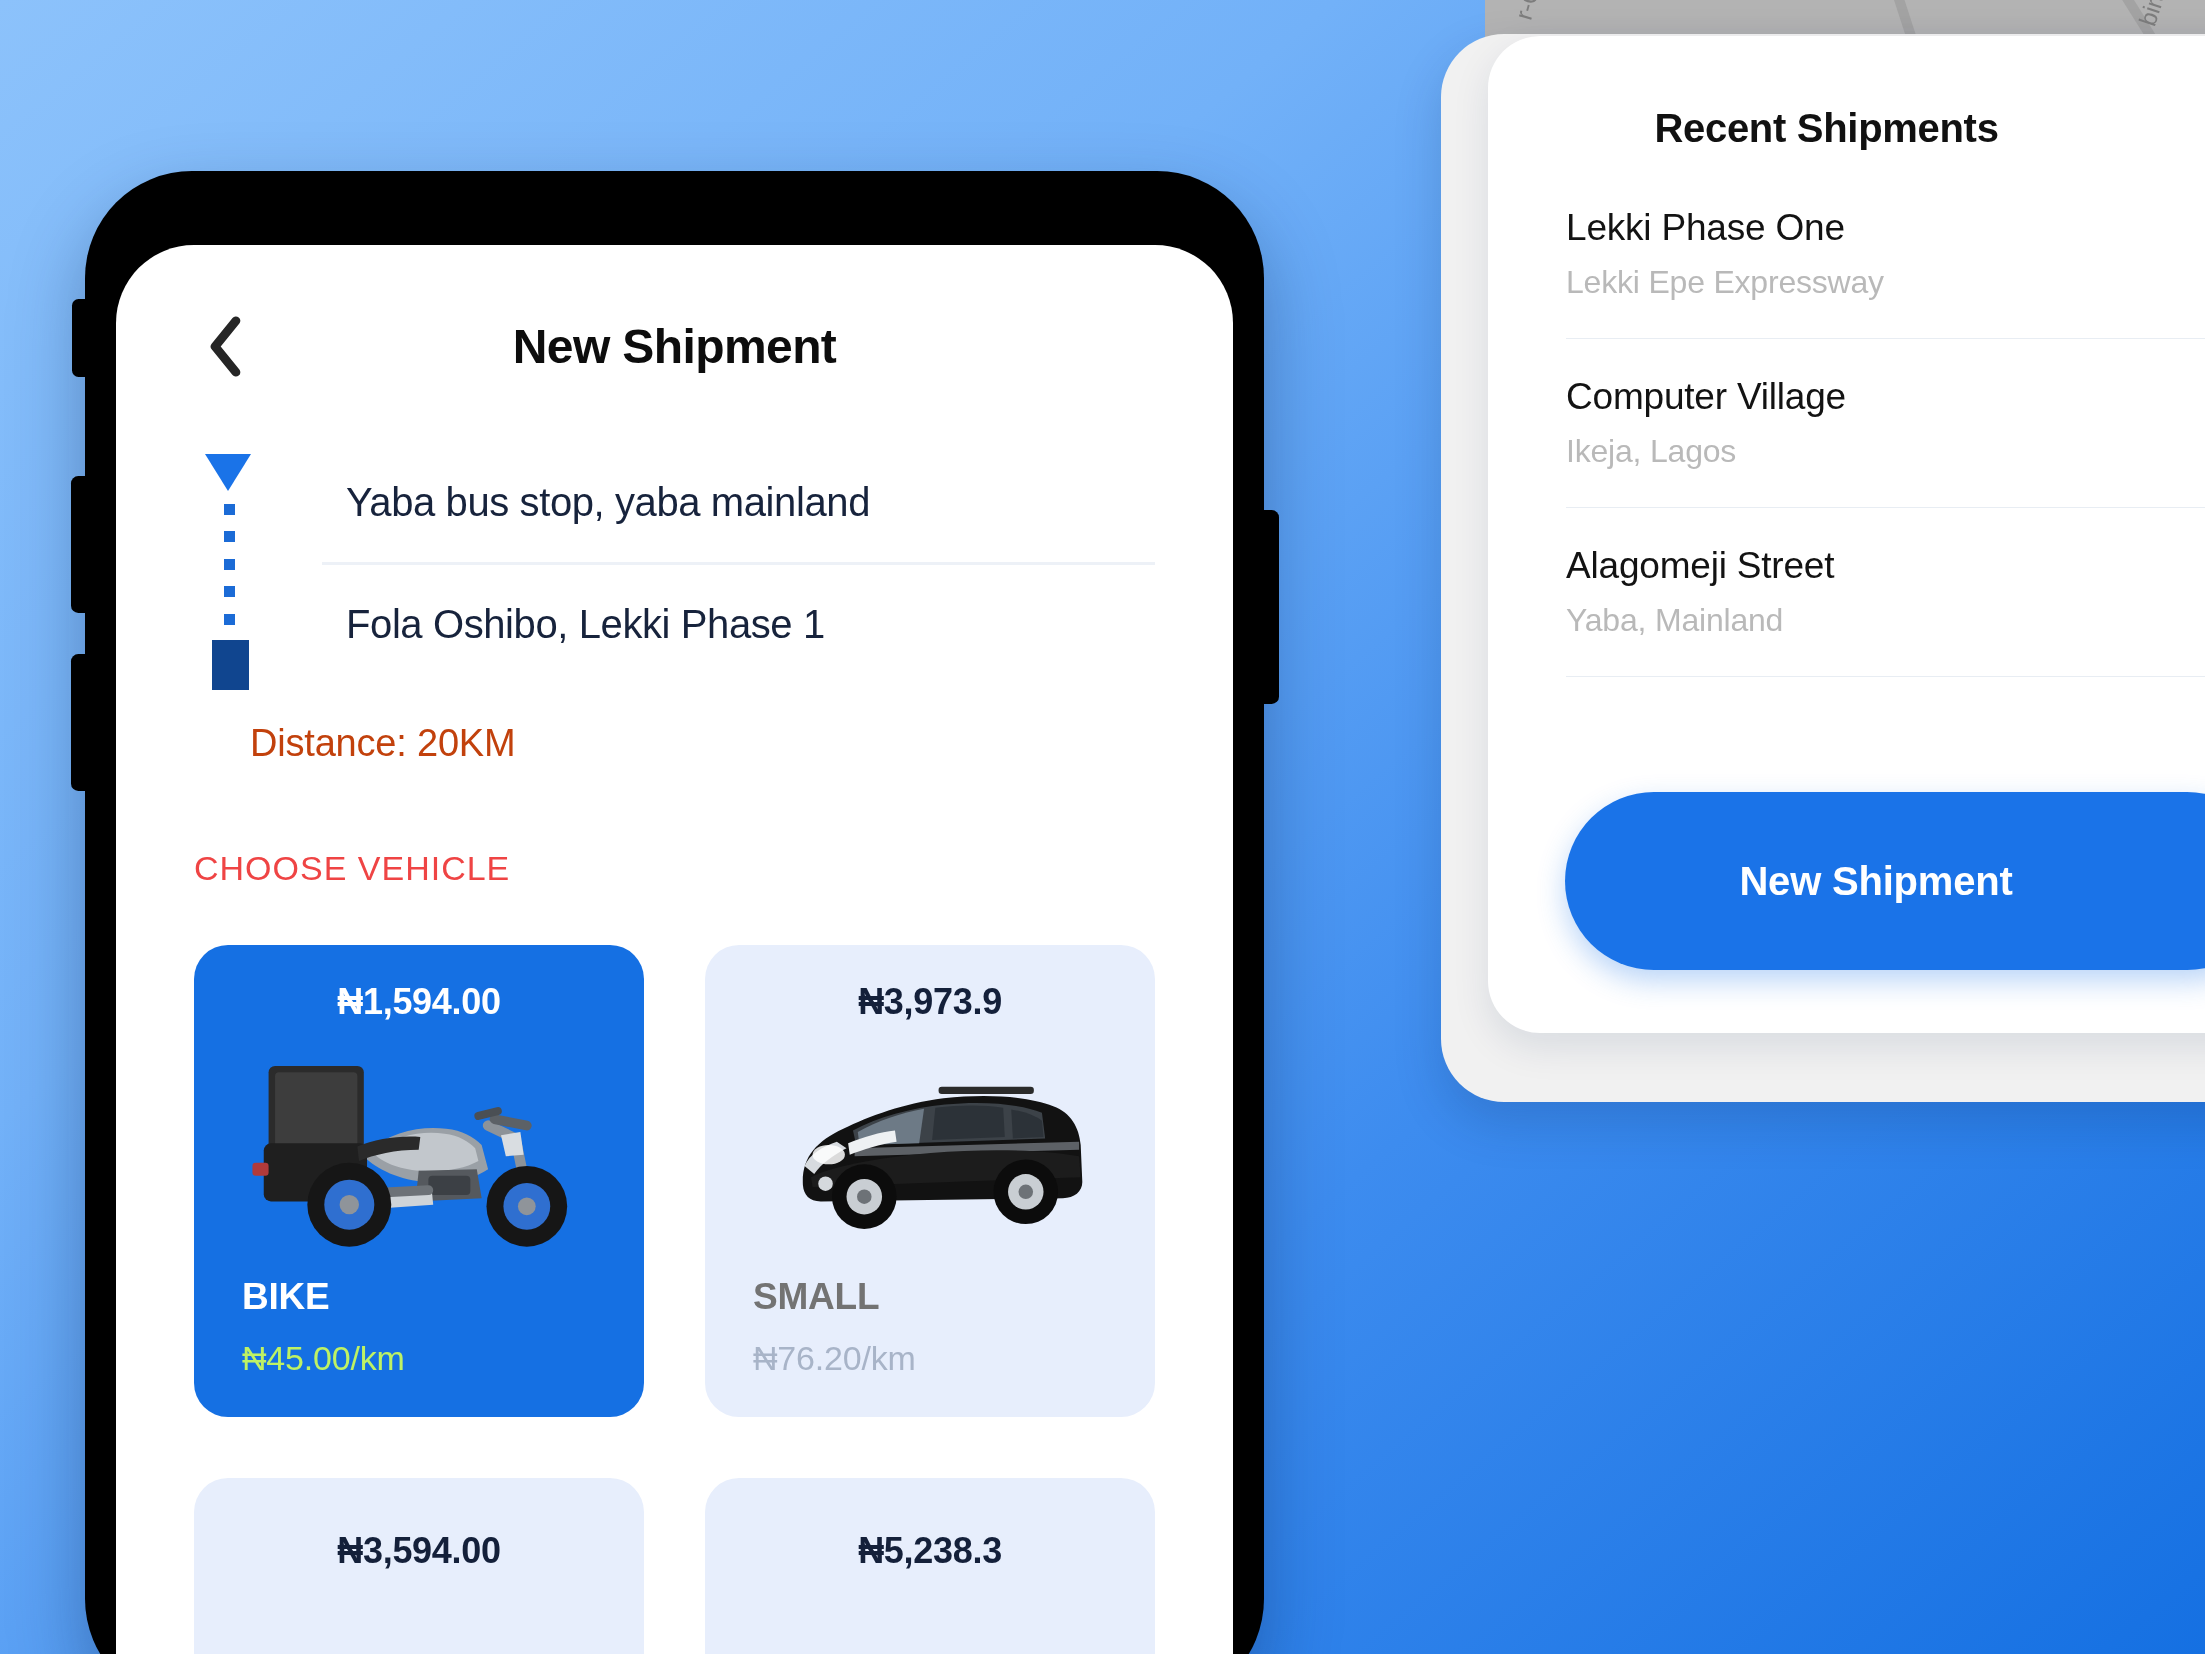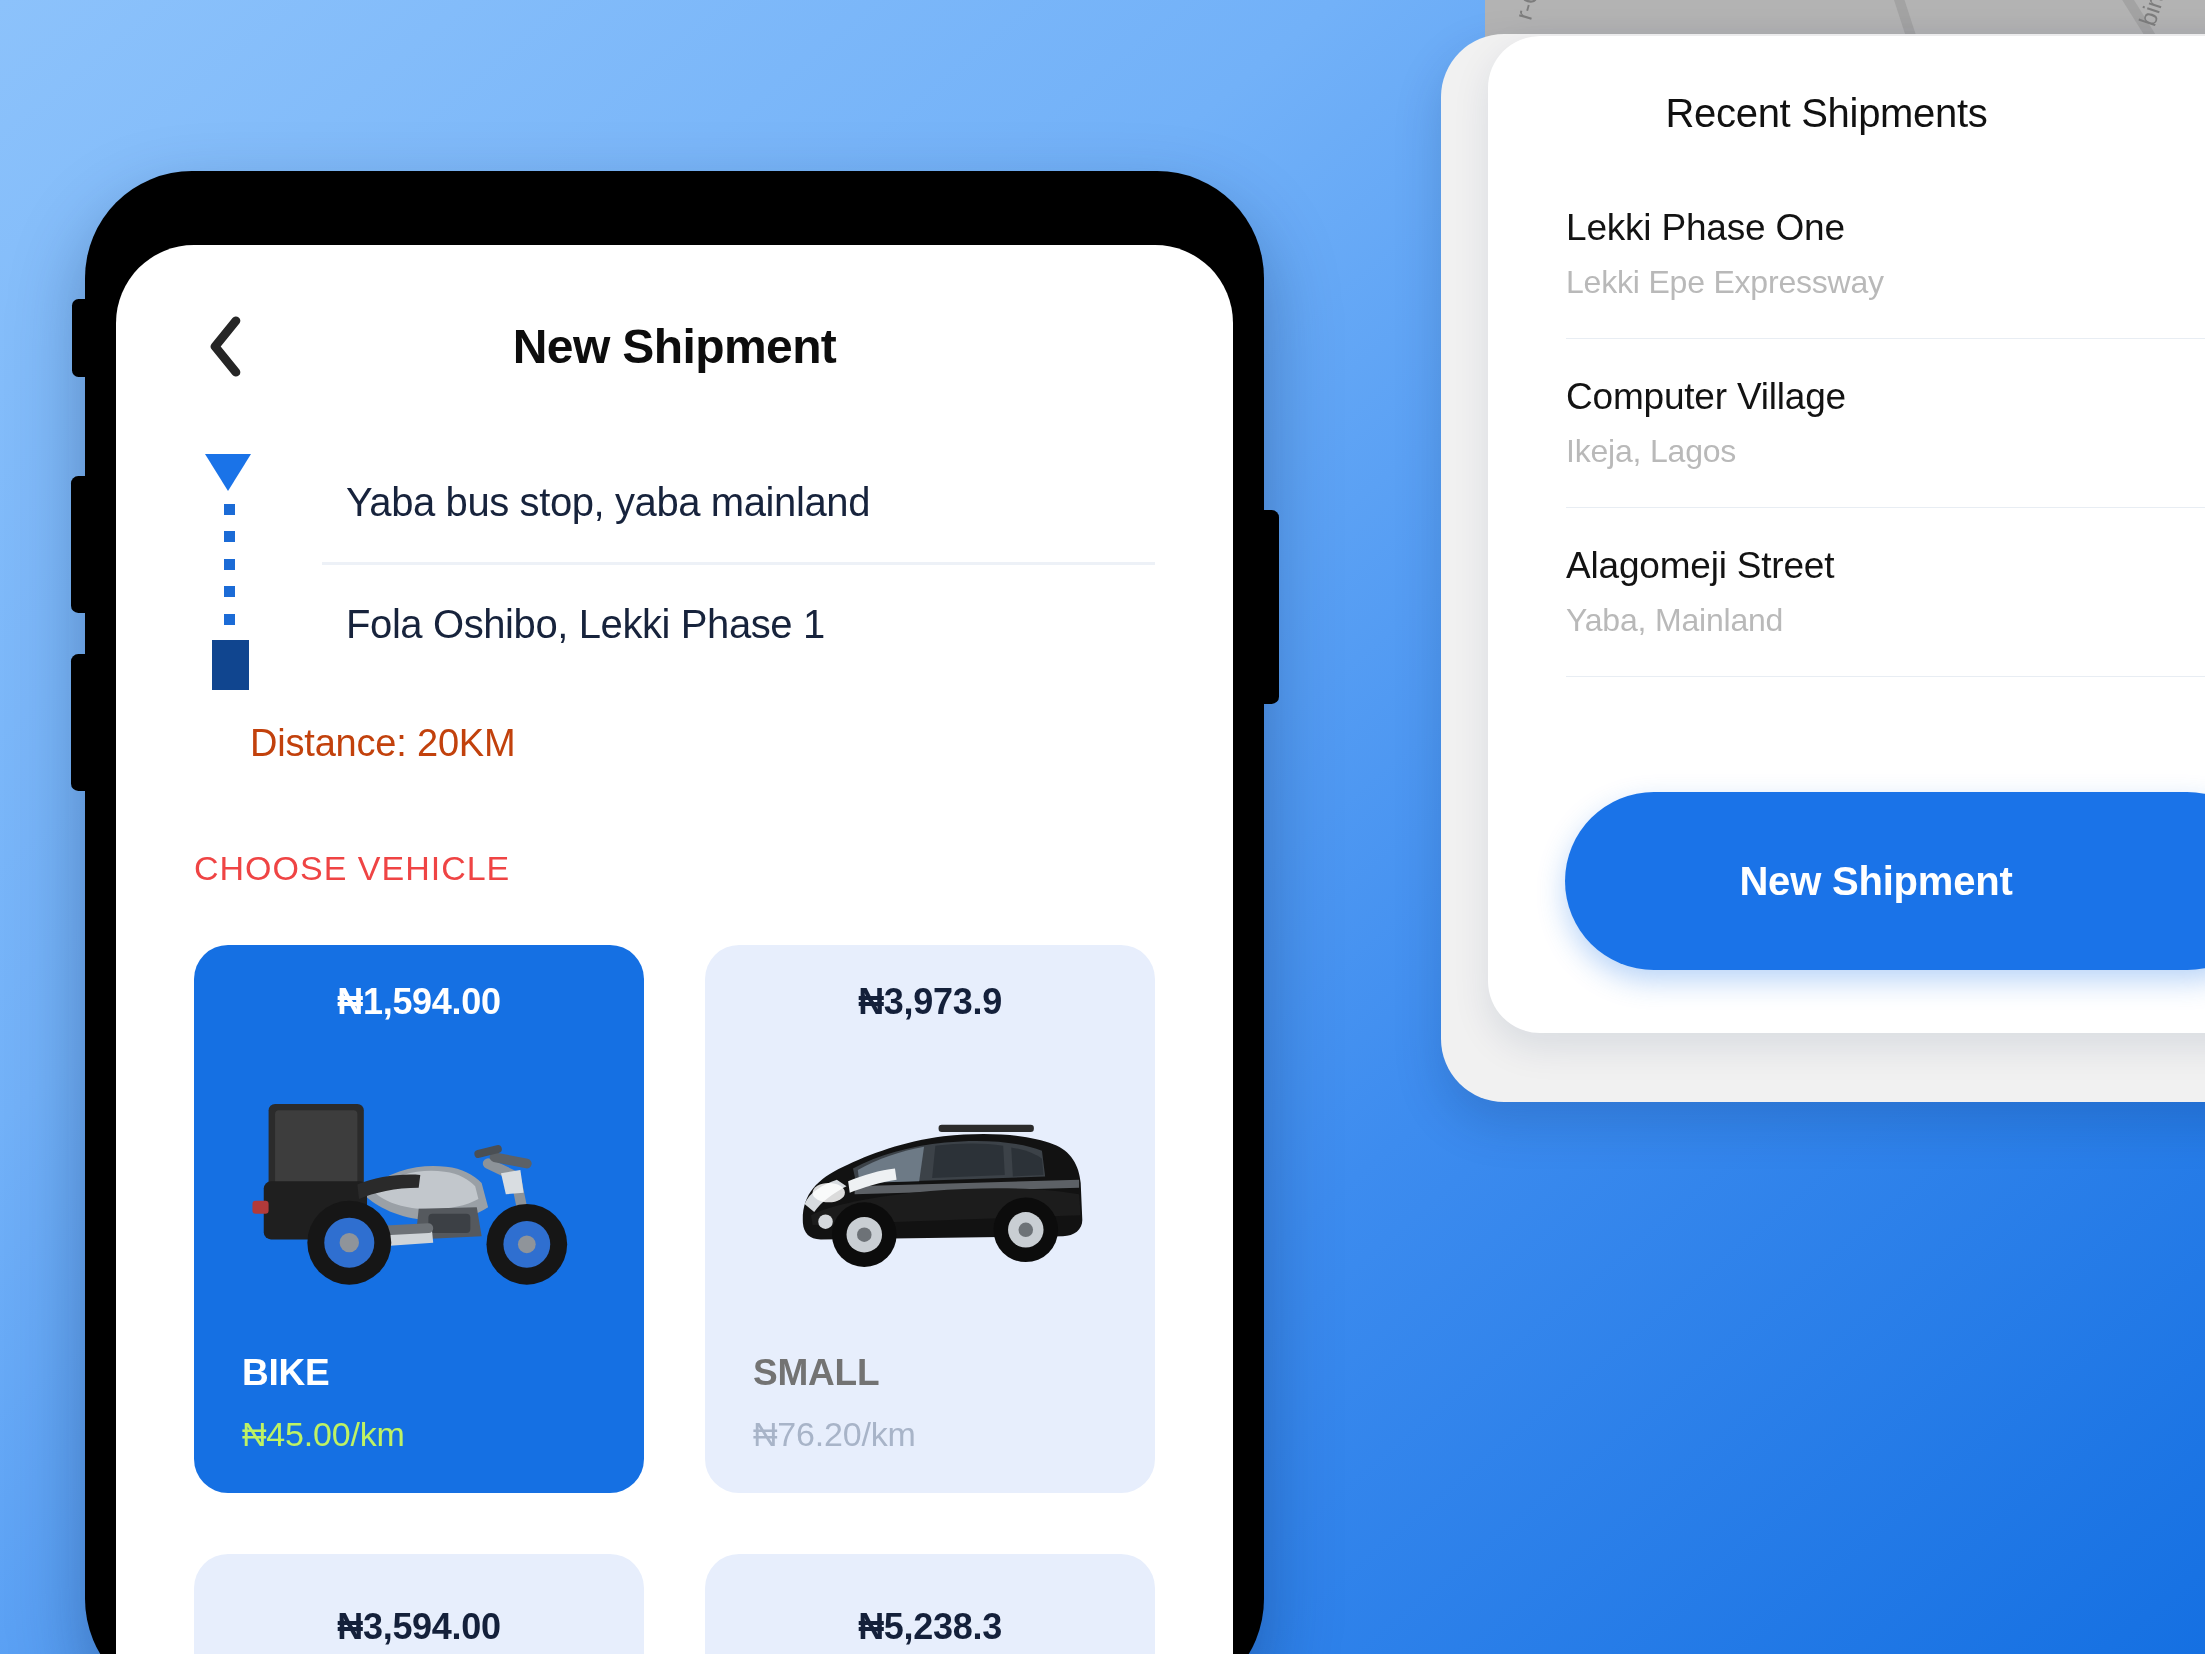--- a/index.html
+++ b/index.html
@@ -32,22 +32,22 @@
     background:#F1F1F1; border-radius:63px 0 0 63px;
     box-shadow: 0 21px 48px rgba(10,40,90,.18);
   }
   .panel-card{
     position:absolute; left:1488px; top:36px; width:775px; height:997px;
     background:#ffffff; border-radius:52px 0 0 52px;
     box-shadow: 0 14.5px 37px rgba(10,40,90,.10);
     padding:0 0 0 0;
   }
   .panel-title{
-    position:absolute; left:0; top:55px; width:677px; text-align:center;
-    font-size:40px; font-weight:400; color:#111; letter-spacing:-0.3px;
+    position:absolute; left:0; top:70px; width:677px; text-align:center;
+    font-size:40px; font-weight:700; color:#111; letter-spacing:-0.3px;
   }
   .ship-list{ position:absolute; left:78px; top:170px; width:698px; }
   .ship-item{ padding:0 0 37px 0; border-bottom:1.6px solid #E8EDF3; margin-bottom:36px; }
   .ship-item:last-of-type{ border-bottom:1.6px solid #E8EDF3; }
   .ship-name{ font-size:37px; font-weight:400; color:#131313; letter-spacing:-0.2px; line-height:1.18; }
   .ship-sub{ font-size:32px; color:#B9B9B9; margin-top:14.5px; letter-spacing:-0.2px; }
 
   .new-shipment-btn{
     position:absolute; left:1565px; top:792px; width:711px; height:178px;
     background:#1A73E8; border:none; border-radius:89px;
@@ -112,21 +112,21 @@
   
   .section-label{
     margin-top:84px; font-size:34px; color:#ef4444; letter-spacing:1px; font-weight:400;
   }
   .veh-grid{
     margin-top:57px; display:grid; grid-template-columns:1fr 1fr; gap:61px;
   }
   .veh-card{
     border-radius:34px; background:#E7EEFC; padding:36px 0 39px 0;
     display:flex; flex-direction:column; align-items:center; cursor:pointer;
-    height:548px; overflow:hidden;
+    height:472px; overflow:hidden;
   }
   .veh-card.selected{ background:#1570E3; }
   .veh-price{ font-size:36px; font-weight:700; color:#14203A; letter-spacing:-0.3px; }
   .veh-card.selected .veh-price{ color:#fff; }
   .veh-img{ flex:1; display:flex; align-items:center; justify-content:center; width:100%; }
   .veh-name{
     align-self:flex-start; margin-left:48px; font-size:37px; font-weight:700;
     color:#737373; letter-spacing:-0.2px;
   }
   .veh-card.selected .veh-name{ color:#fff; }

